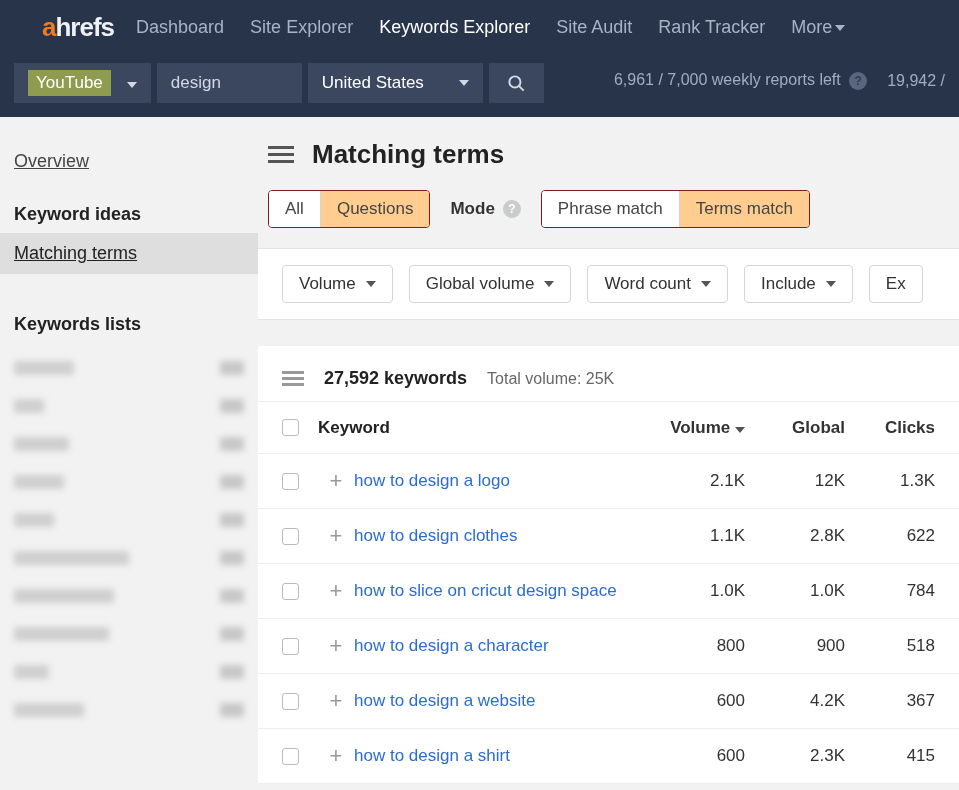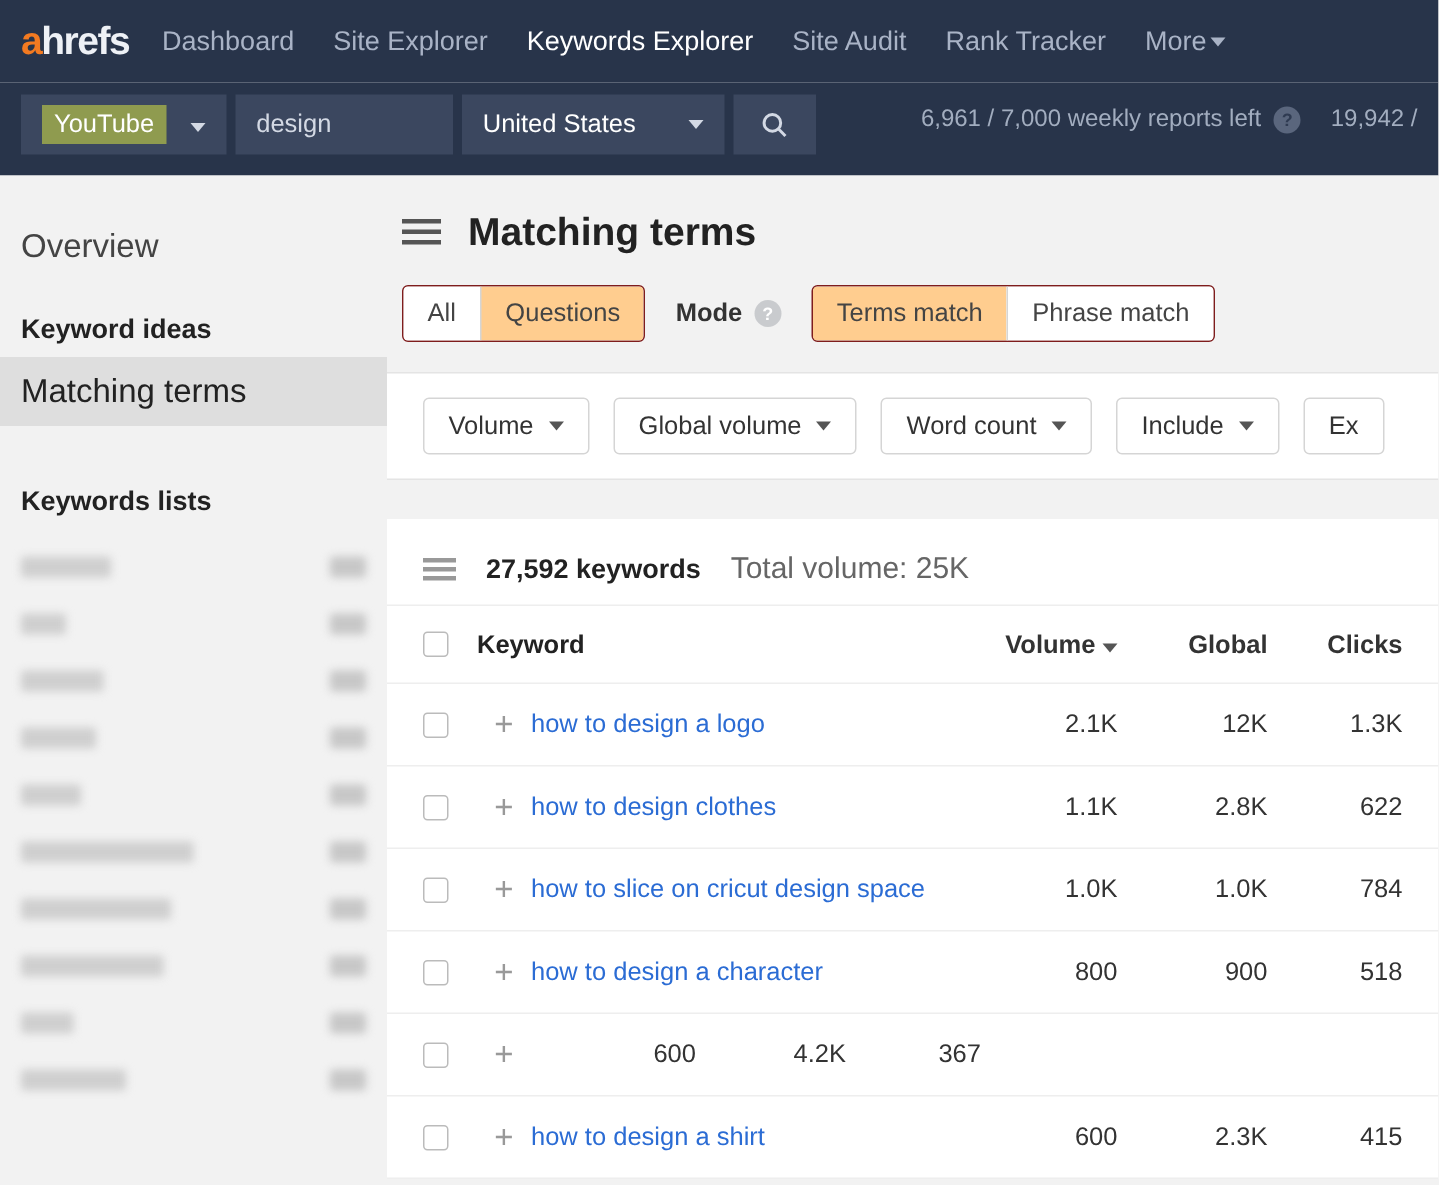--- a/index.html
+++ b/index.html
@@ -1,35 +1,35 @@
 <!DOCTYPE html>
 <html><head>
 <meta charset="utf-8">
 <style>
 * { margin: 0; padding: 0; box-sizing: border-box; }
 body { font-family: -apple-system, BlinkMacSystemFont, "Segoe UI", Helvetica, Arial, sans-serif; width: 959px; background: #f2f2f2; color: #333; overflow: hidden; }
 .topbar { background: #28344a; height: 55px; display: flex; align-items: center; padding: 0 14px; gap: 22px; }
-.logo { font-size: 26px; font-weight: 800; color: #eef1f6; letter-spacing: -1px; }
+.logo { font-size: 26px; font-weight: 800; color: #eef1f6; letter-spacing: -1px; margin-left: 28px; }
 .logo .a { color: #f37a21; }
 .topnav { display: flex; gap: 26px; }
 .topnav-item { color: #a9b3c6; font-size: 18px; cursor: pointer; white-space: nowrap; }
 .topnav-item.active { color: #fff; }
 .caret-sm { display: inline-block; width: 0; height: 0; border-left: 5px solid transparent; border-right: 5px solid transparent; border-top: 6px solid #a9b3c6; margin-left: 3px; vertical-align: middle; }
 .searchrow { background: #28344a; height: 62px; display: flex; align-items: flex-start; padding: 8px 14px 0 14px; gap: 6px; }
 .select-pill { background: #3b475f; height: 40px; display: flex; align-items: center; padding: 0 14px; color: #fff; font-size: 17px; cursor: pointer; }
 .platform-pill { padding-right: 40px; position: relative; }
 .platform-text { background: #8f9b4f; padding: 3px 8px; }
 .input-pill { background: #3b475f; height: 40px; display: flex; align-items: center; padding: 0 14px; color: #d3d9e4; font-size: 17px; width: 145px; }
 .country-pill { width: 175px; justify-content: space-between; }
 .search-btn { background: #3b475f; height: 40px; width: 55px; display: flex; align-items: center; justify-content: center; cursor: pointer; }
 .right-status { margin-left: auto; display: flex; align-items: center; gap: 20px; color: #a2adbf; font-size: 16px; padding-top: 8px; }
 .help-circle { display: inline-flex; width: 18px; height: 18px; border-radius: 50%; background: #5a667d; color: #2f3b52; font-size: 12px; font-weight: bold; align-items: center; justify-content: center; margin-left: 4px; }
 .content { display: flex; }
 .sidebar { width: 258px; padding: 24px 0 0 0; background: #f2f2f2; }
-.side-link { padding: 10px 14px; font-size: 22px; color: #444; cursor: pointer; }
+.side-link { padding: 10px 14px; font-size: 18px; color: #444; cursor: pointer; text-decoration: underline; }
 .side-head { padding: 22px 14px 8px 14px; font-size: 18px; font-weight: 700; color: #222; }
 .side-link.active { background: #dedede; color: #222; }
 .lists { padding: 10px 14px; }
 .list-row { display: flex; justify-content: space-between; align-items: center; height: 30px; margin-bottom: 8px; }
 .blur-a { background: #cfcfcf; height: 14px; border-radius: 2px; filter: blur(3px); }
 .blur-b { background: #c7c7c7; height: 14px; width: 24px; border-radius: 2px; filter: blur(3px); }
 .main { flex: 1; padding: 22px 0 0 0; background: #f2f2f2; min-height: 720px; }
 .main-header { display: flex; align-items: center; gap: 18px; padding: 0 0 20px 10px; }
 .hamburger { width: 26px; cursor: pointer; }
 .hamburger div { height: 3px; background: #555; margin: 4px 0; }
@@ -41,21 +41,21 @@
 .seg + .seg { border-left: 1px solid #d5d5d5; }
 .mode-label { font-size: 17px; font-weight: 700; color: #333; display: flex; align-items: center; gap: 8px; }
 .help-circle2 { display: inline-flex; width: 18px; height: 18px; border-radius: 50%; background: #c9cbce; color: #fff; font-size: 12px; font-weight: bold; align-items: center; justify-content: center; }
 .filterbar { background: #fff; border-top: 1px solid #e4e4e4; border-bottom: 1px solid #e4e4e4; padding: 16px 24px; display: flex; gap: 16px; }
 .filter-btn { border: 1px solid #d5d5d5; border-radius: 4px; background: #fff; padding: 8px 16px; font-size: 17px; color: #333; display: flex; align-items: center; gap: 10px; cursor: pointer; white-space: nowrap; }
 .caret-dark { display: inline-block; width: 0; height: 0; border-left: 5px solid transparent; border-right: 5px solid transparent; border-top: 6px solid #555; }
 .results-head { display: flex; align-items: center; gap: 20px; padding: 22px 10px 12px 24px; background: #fff; border-bottom: 1px solid #eee; margin-top: 26px; }
 .hb2 { width: 22px; cursor: pointer; }
 .hb2 div { height: 3px; background: #999; margin: 3px 0; }
 .kcount { font-size: 18px; font-weight: 700; color: #222; }
-.ktotal { font-size: 20px; color: #666; }
+.ktotal { font-size: 16px; color: #666; }
 .table { background: #fff; }
 .trow { display: flex; align-items: center; border-bottom: 1px solid #eee; padding: 14px 24px; min-height: 52px; }
 .thead { font-weight: 700; color: #222; font-size: 17px; }
 .col-check { width: 36px; display: flex; align-items: center; }
 .col-plus { width: 36px; color: #999; font-size: 22px; cursor: pointer; text-align: center; }
 .col-kw { flex: 1; color: #2b6cd4; font-size: 17px; cursor: pointer; }
 .thead .col-kw { color: #222; cursor: default; }
 .col-vol { width: 110px; text-align: right; font-size: 17px; color: #333; }
 .col-glob { width: 100px; text-align: right; font-size: 17px; color: #333; }
 .col-clk { width: 90px; text-align: right; font-size: 17px; color: #333; }
@@ -168,22 +168,22 @@
     <div class="tabs-row">
       <div class="seggroup" id="scope-tabs">
           <div class="seg">All</div>
           <div class="seg sel">Questions</div>
         </div>
       <div class="mode-label">
         <span>Mode</span>
         <span class="help-circle2">?</span>
       </div>
       <div class="seggroup" id="mode-tabs">
+          <div class="seg">Phrase match</div>
           <div class="seg sel">Terms match</div>
-          <div class="seg">Phrase match</div>
         </div>
     </div>
 
     <div class="filterbar" id="filters">
         <div class="filter-btn">
           <span>Volume</span>
           <span class="caret-dark"></span>
         </div>
         <div class="filter-btn">
           <span>Global volume</span>
@@ -262,20 +262,21 @@
             <div class="col-kw">how to design a character</div>
             <div class="col-vol">800</div>
             <div class="col-glob">900</div>
             <div class="col-clk">518</div>
           </div>
           <div class="trow">
             <div class="col-check">
               <span class="checkbox"></span>
             </div>
             <div class="col-plus">+</div>
+            <div class="col-kw">how to design a website</div>
             <div class="col-vol">600</div>
             <div class="col-glob">4.2K</div>
             <div class="col-clk">367</div>
           </div>
           <div class="trow">
             <div class="col-check">
               <span class="checkbox"></span>
             </div>
             <div class="col-plus">+</div>
             <div class="col-kw">how to design a shirt</div>

